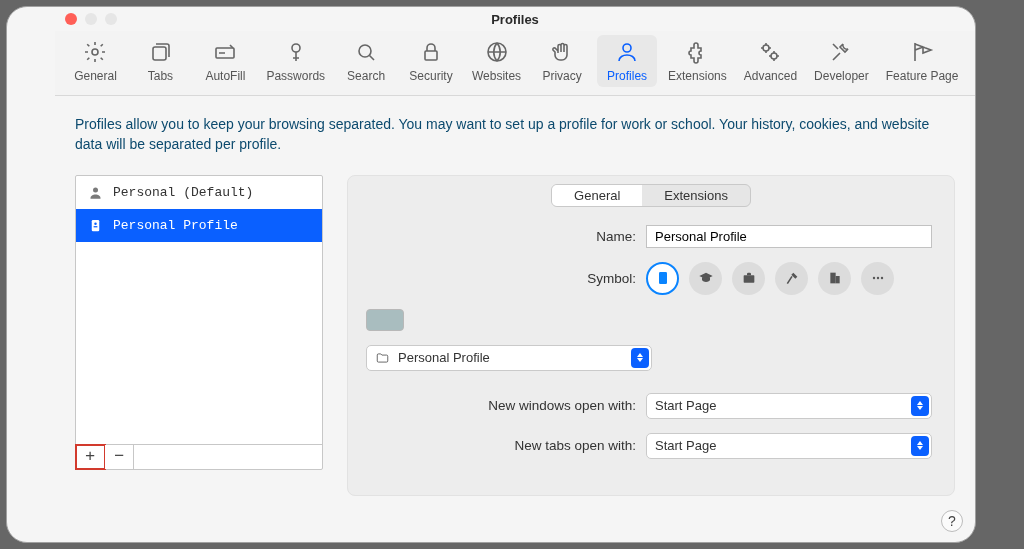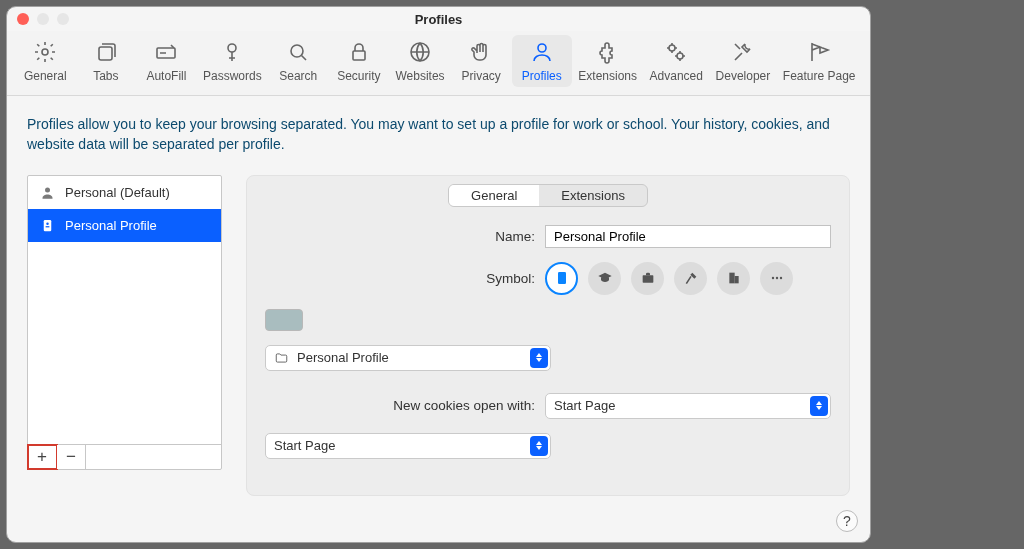--- a/index.html
+++ b/index.html
@@ -5,27 +5,28 @@
   * { box-sizing: border-box; }
   body {
     margin: 0;
     font-family: -apple-system, "Helvetica Neue", Arial, sans-serif;
     background: #666;
     padding: 6px;
     font-size: 13px;
     color: #333;
   }
   .window {
-    width: 865px;
+    width: 970px;
     height: 537px;
     background: #f5f5f5;
     border: 1px solid #a0a0a0;
-    border-radius: 10px;
+    border-radius: 21px;
     overflow: hidden;
     position: relative;
+    padding-left: 48px;
   }
   .titlebar {
     height: 24px;
     display: flex;
     align-items: center;
     position: relative;
     border-bottom: 0;
   }
   .traffic-lights {
     position: absolute;
@@ -81,20 +82,21 @@
     margin-bottom: 20px;
   }
   .panels { display: flex; gap: 24px; align-items:flex-start;}
   .sidebar {
     width: 248px;
     background: #fff;
     border: 1px solid #c7c7c7;
     border-radius: 2px;
     display:flex;
     flex-direction:column;
+    font-family:Liberation Mono, monospace;
   }
   .profile-list { flex: 1; min-height: 268px;}
   .profile-row {
     display: flex;
     align-items:center;
     gap: 10px;
     padding: 9px 12px;
     font-size: 13px;
   }
   .profile-row.selected {
@@ -458,32 +460,33 @@
                     <path d="M3 7a2 2 0 0 1 2-2h4l2 2h8a2 2 0 0 1 2 2v8a2 2 0 0 1-2 2H5a2 2 0 0 1-2-2z"></path>
                   </svg>
                 <span>Personal Profile</span>
               </div>
               <div class="stepper"></div>
             </div>
           </div>
         </div>
 
         <div class="form-row" style="margin-top:22px">
-          <div class="lbl">New cookies open with:</div>
+          <div class="lbl">New windows open with:</div>
           <div class="ctrl">
             <div class="select">
               <div class="left">
                   <span>Start Page</span>
                 </div>
               <div class="stepper"></div>
             </div>
           </div>
         </div>
 
         <div class="form-row">
+          <div class="lbl">New tabs open with:</div>
           <div class="ctrl">
             <div class="select">
               <div class="left">
                   <span>Start Page</span>
                 </div>
               <div class="stepper"></div>
             </div>
           </div>
         </div>
 

